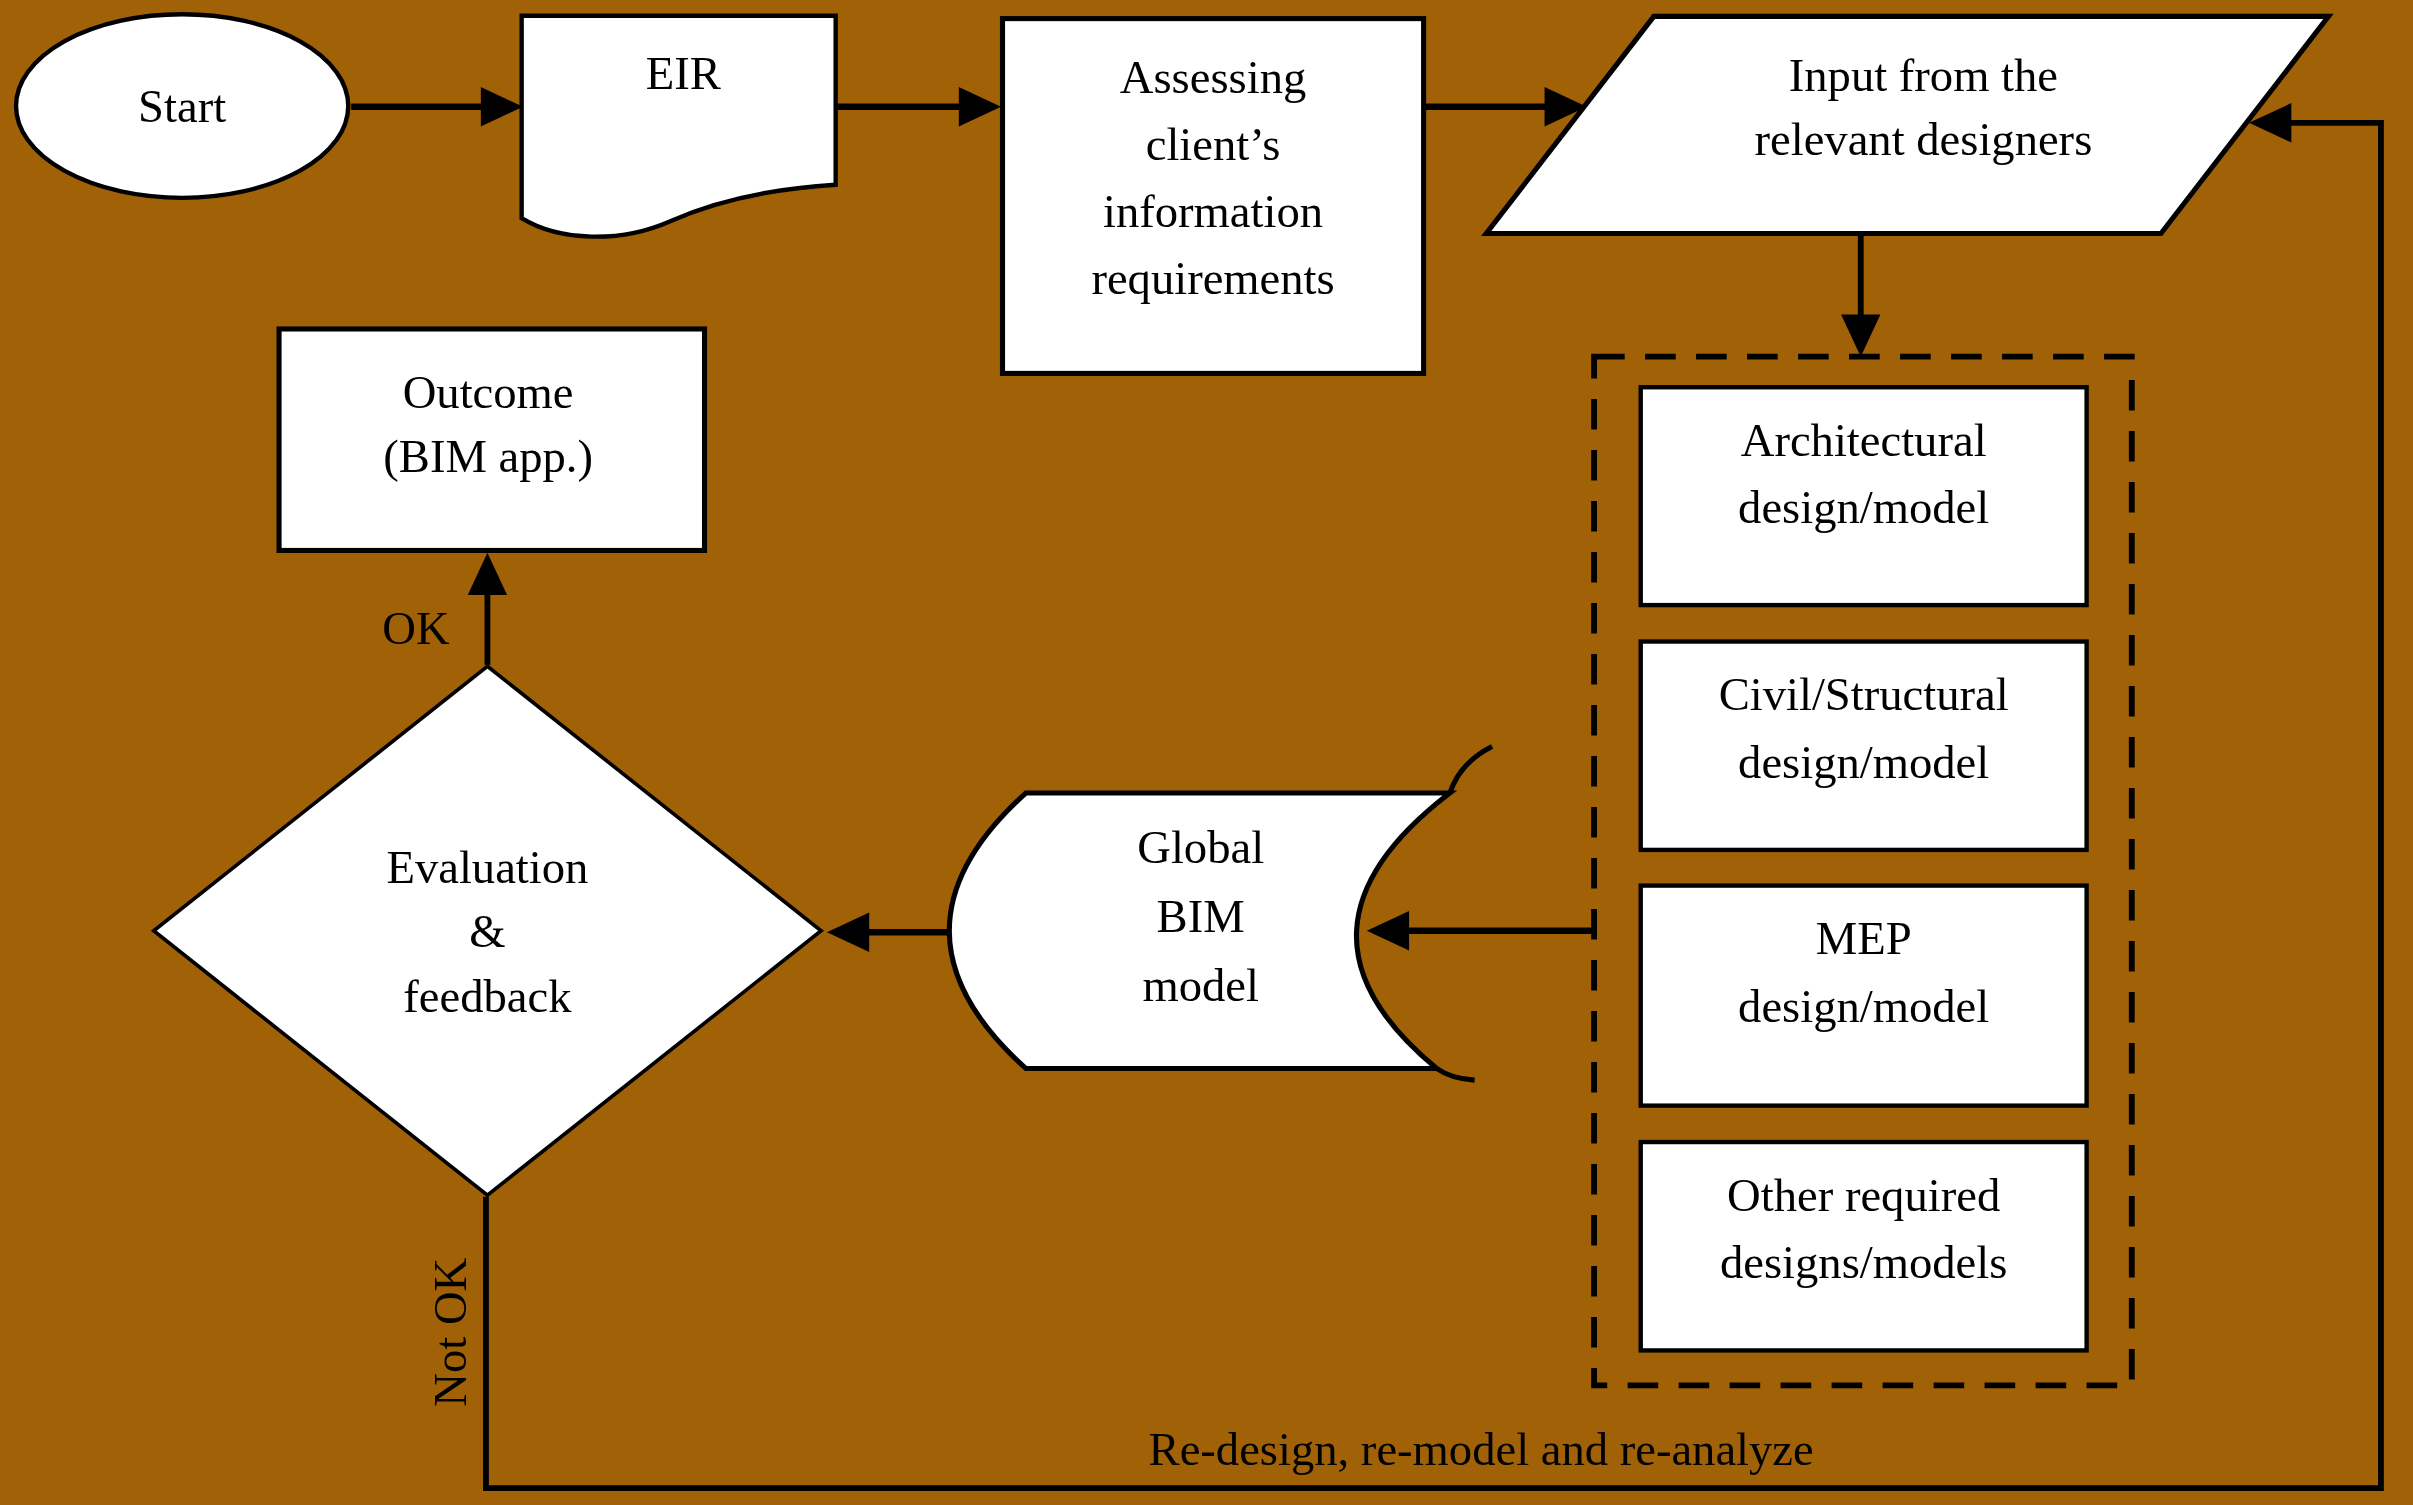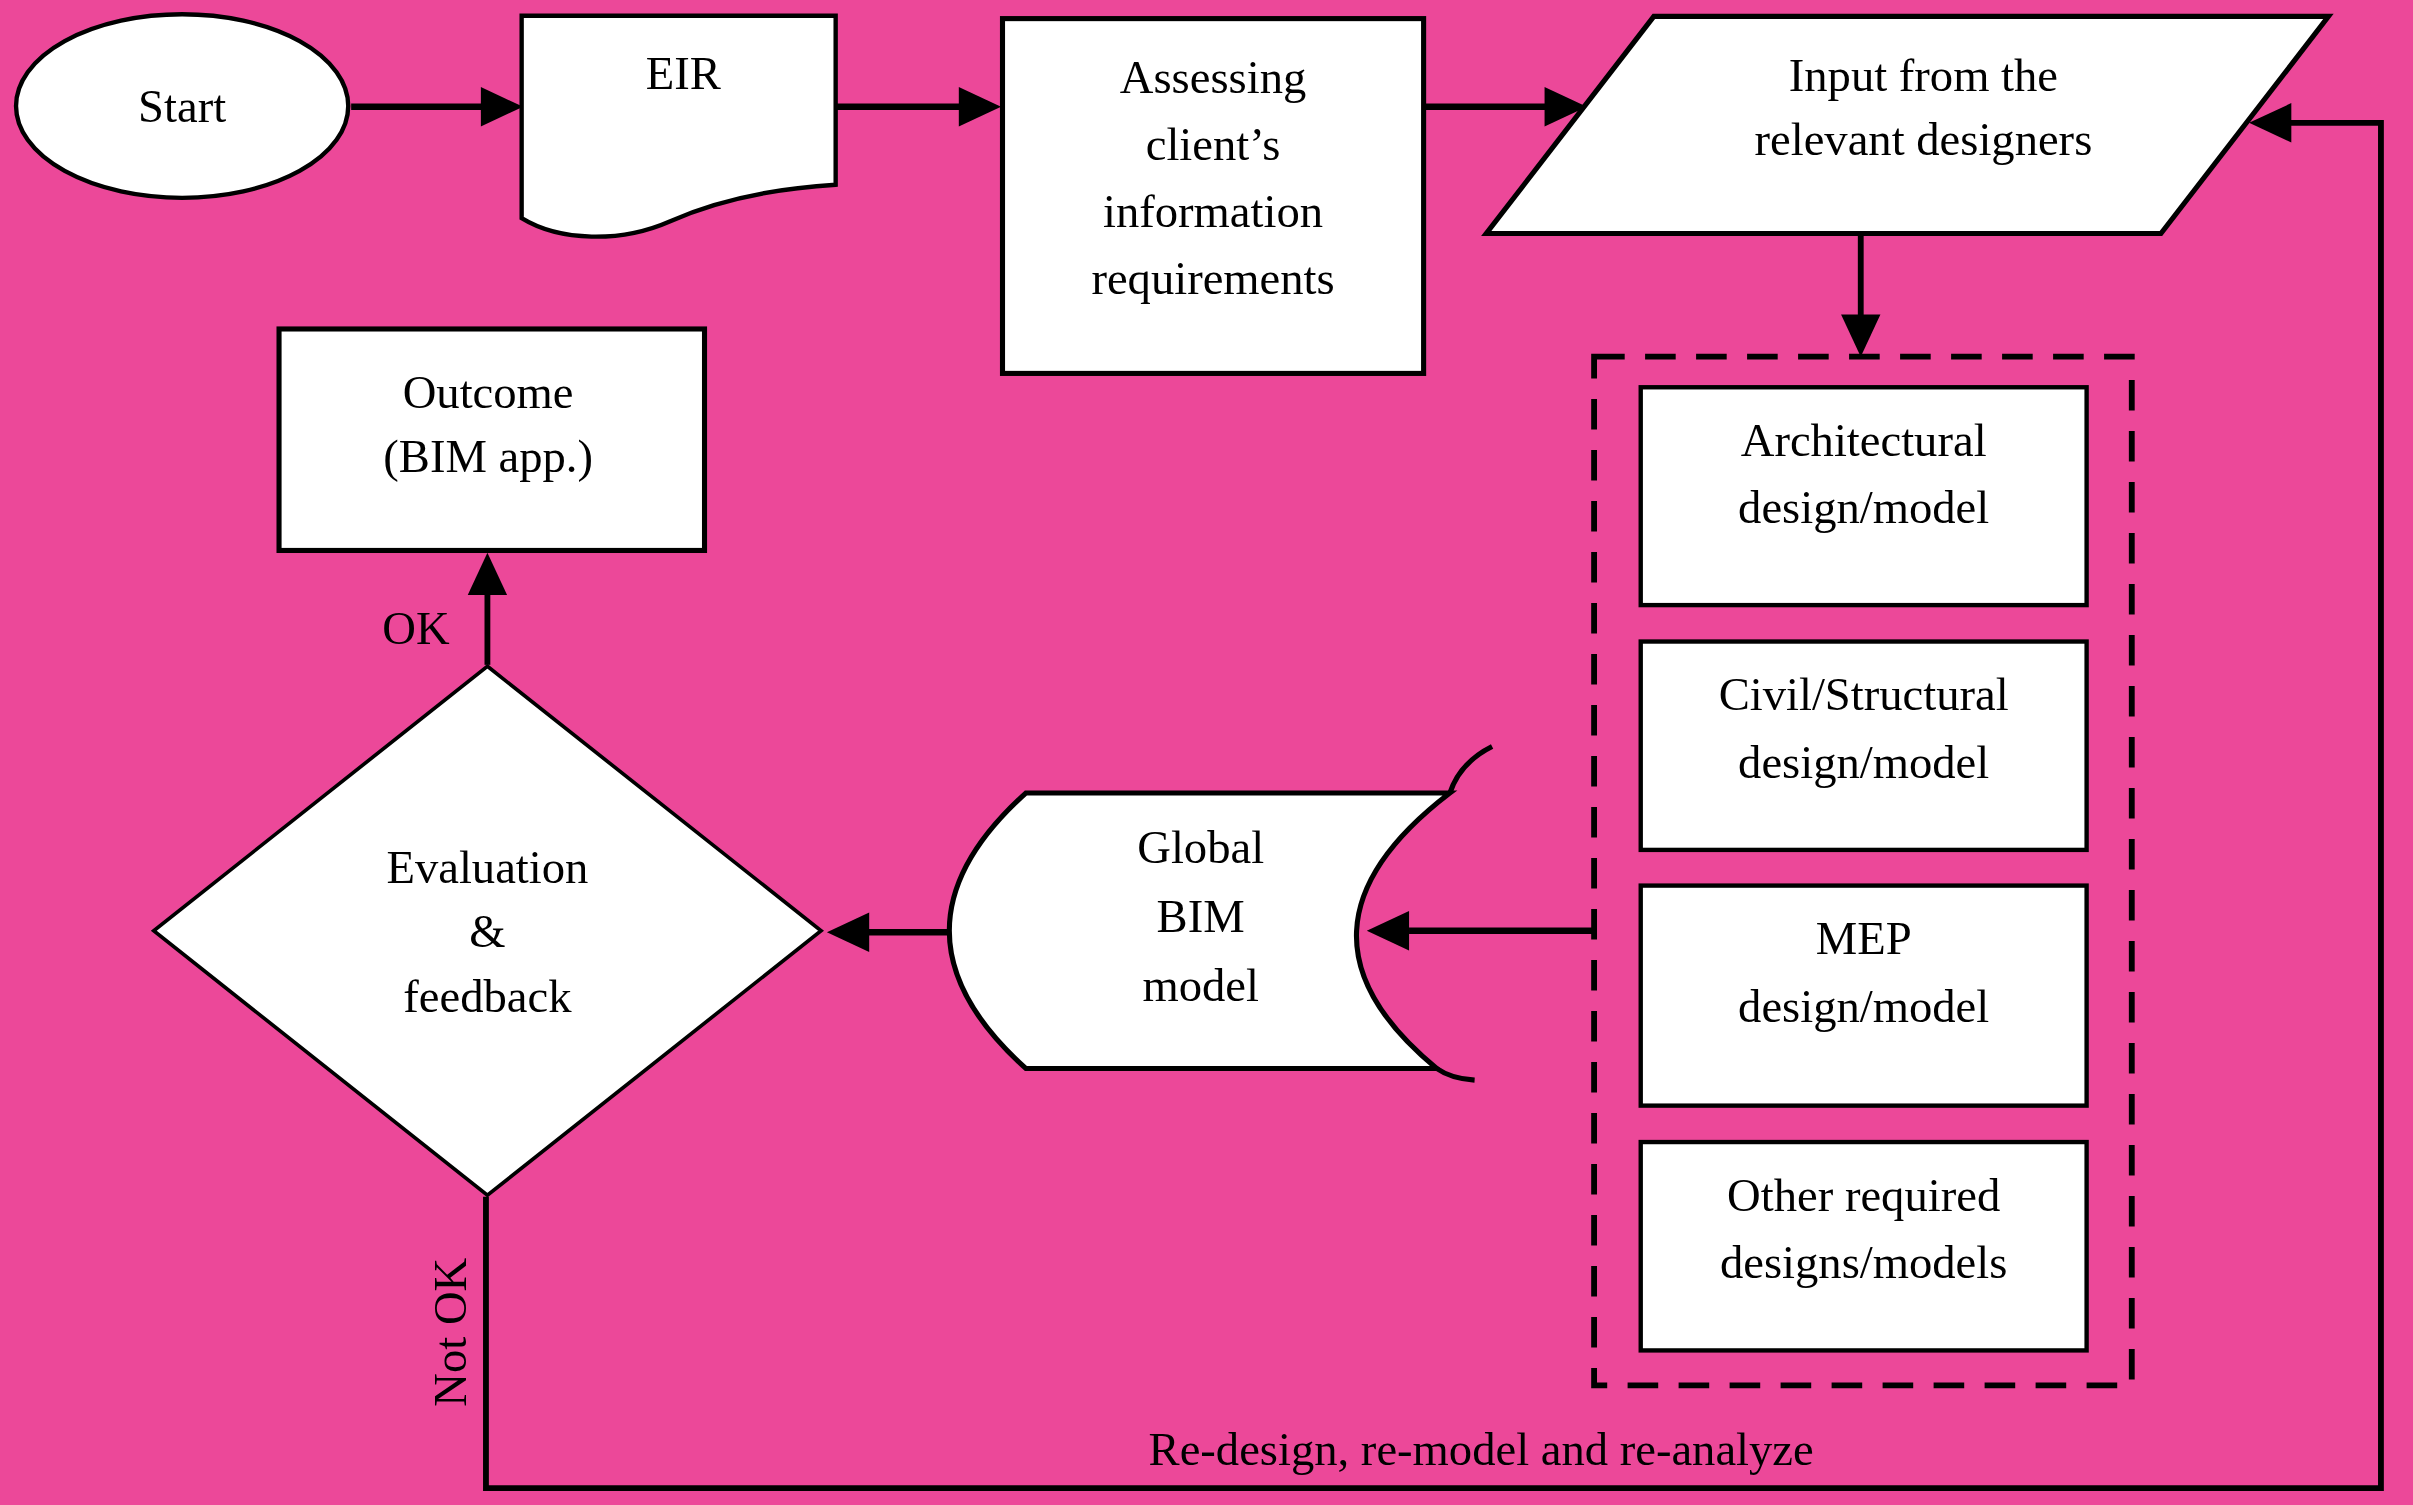--- a/index.html
+++ b/index.html
@@ -4,21 +4,21 @@
 <style>
   html, body {
     margin: 0;
     padding: 0;
     background: #ffffff;
   }
   #stage {
     position: relative;
     width: 2413px;
     height: 1506px;
-    background: #ec4899;
+    background: #a16207;
     font-family: "Liberation Serif", serif;
   }
   svg text {
     font-family: "Liberation Serif", serif;
     font-size: 64px;
     fill: #000000;
   }
   .shape {
     fill: #ffffff;
     stroke: #000000;

